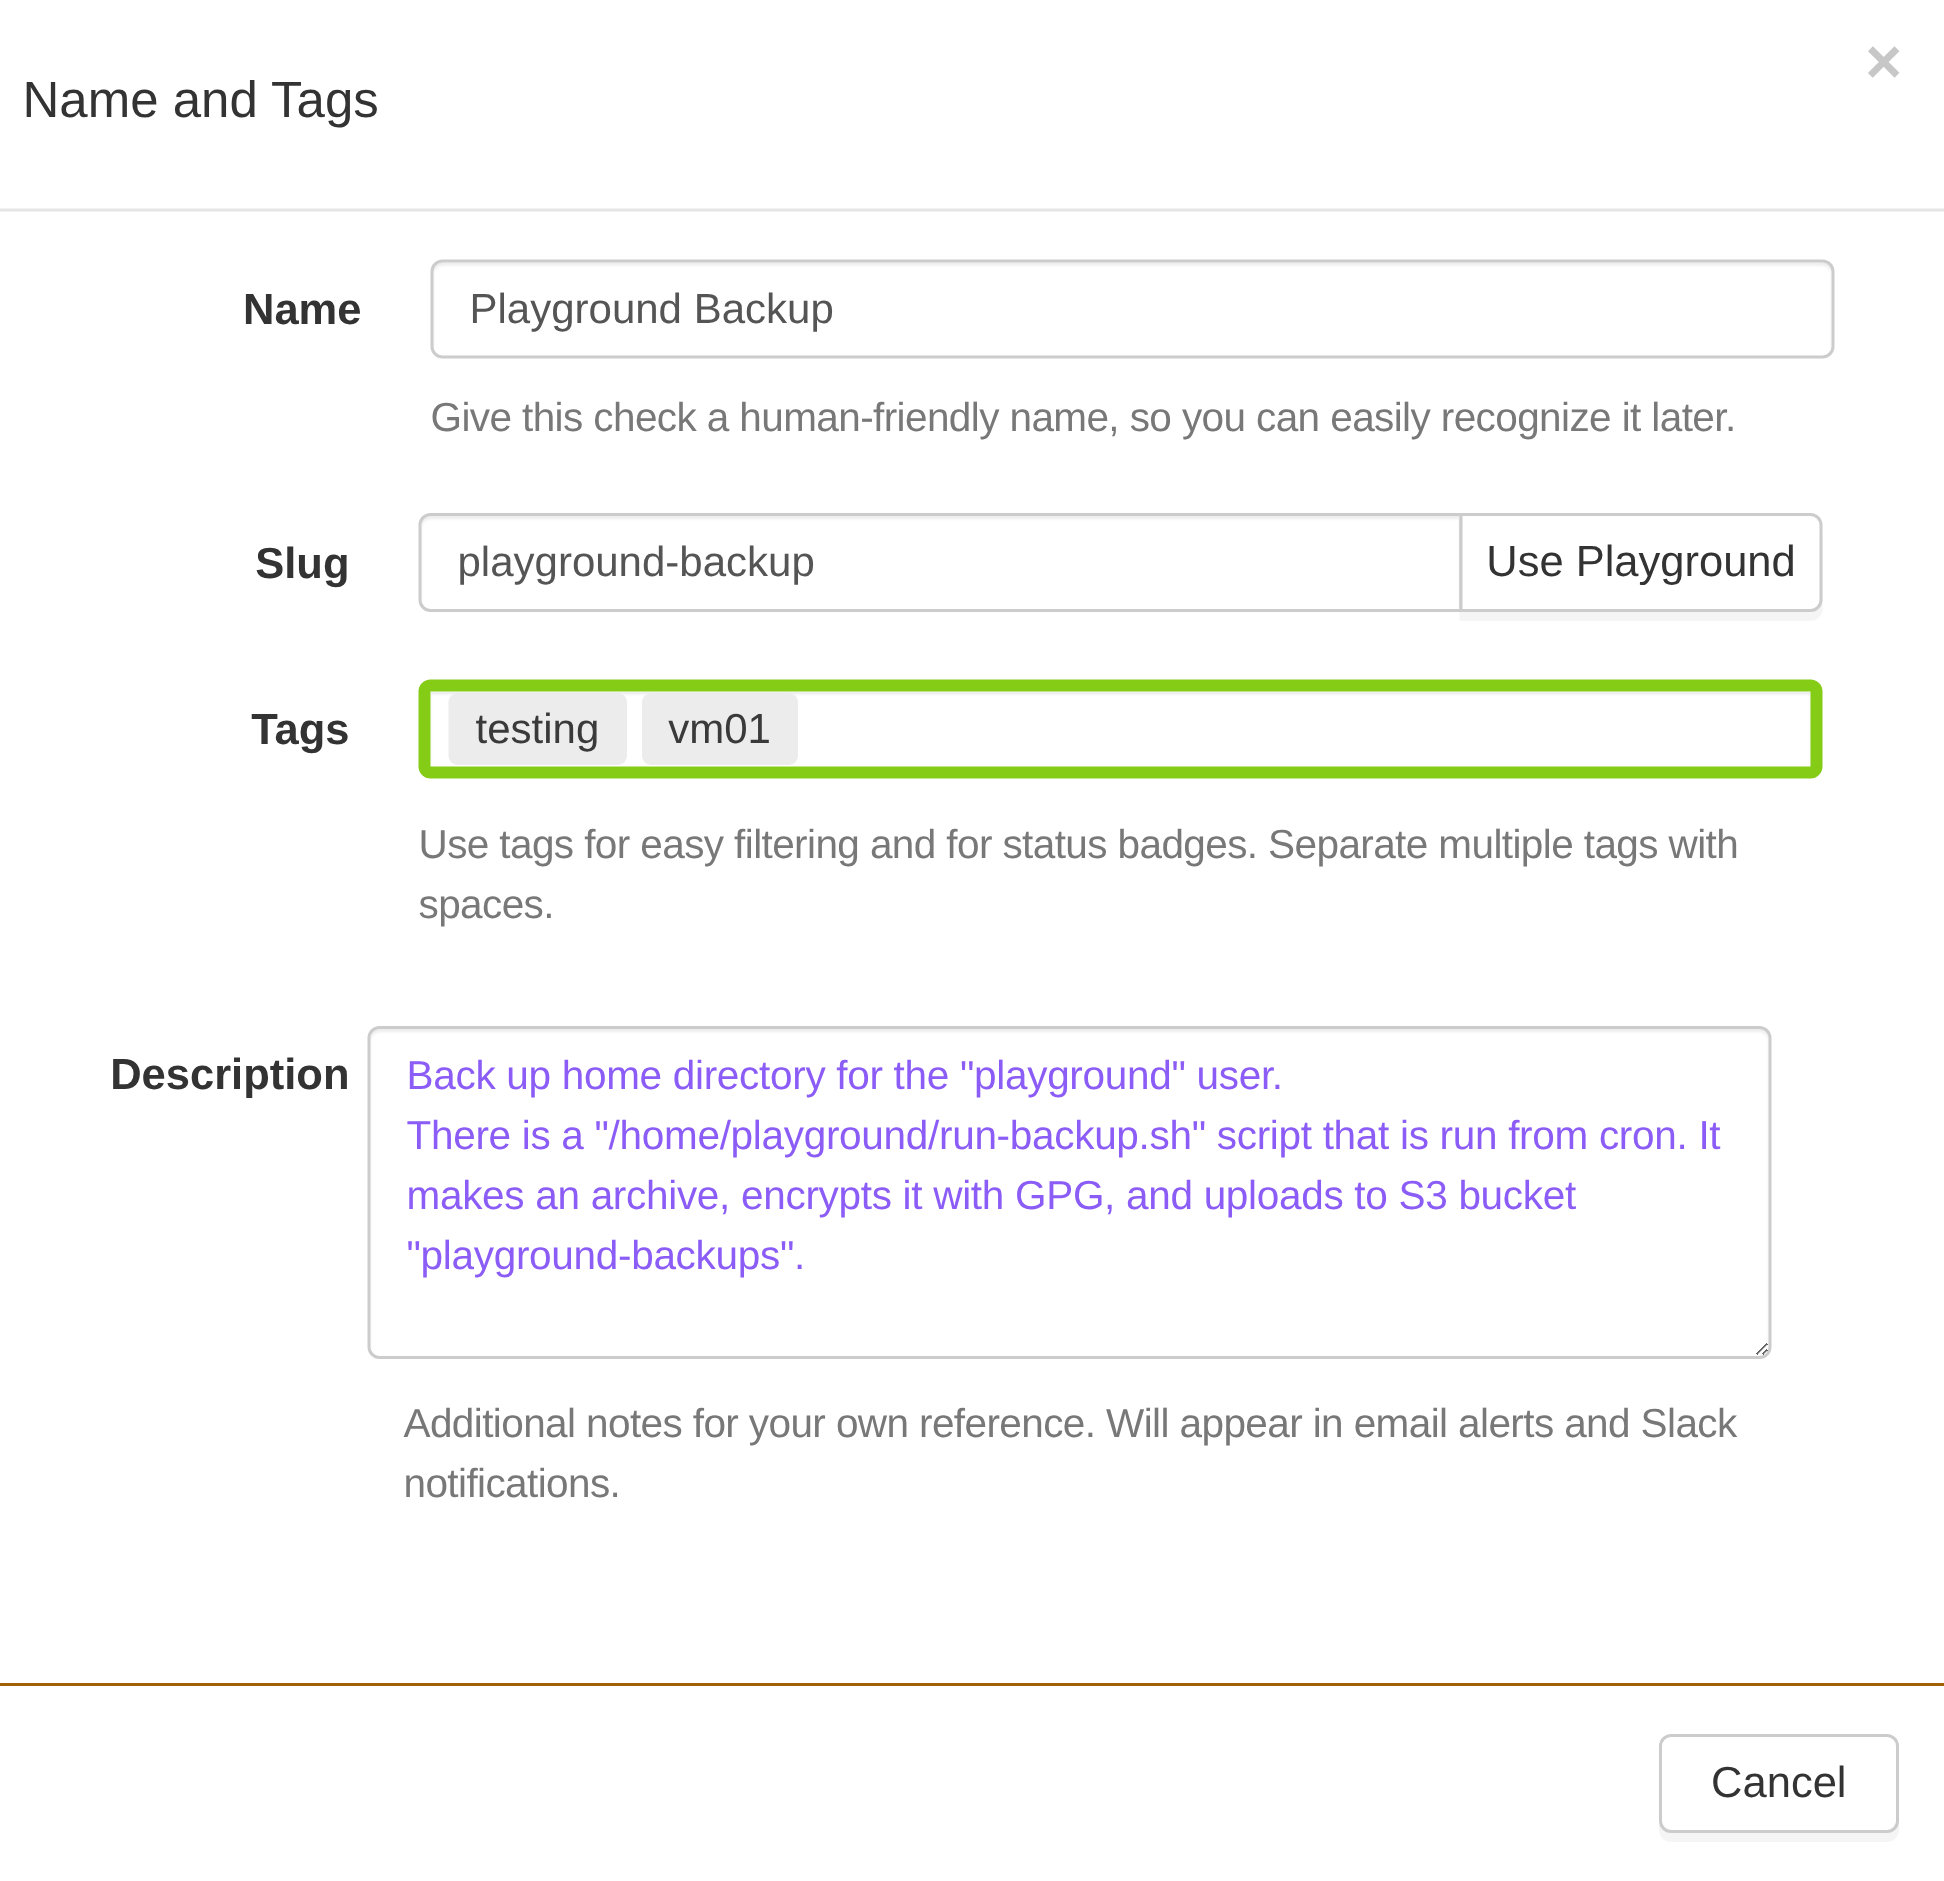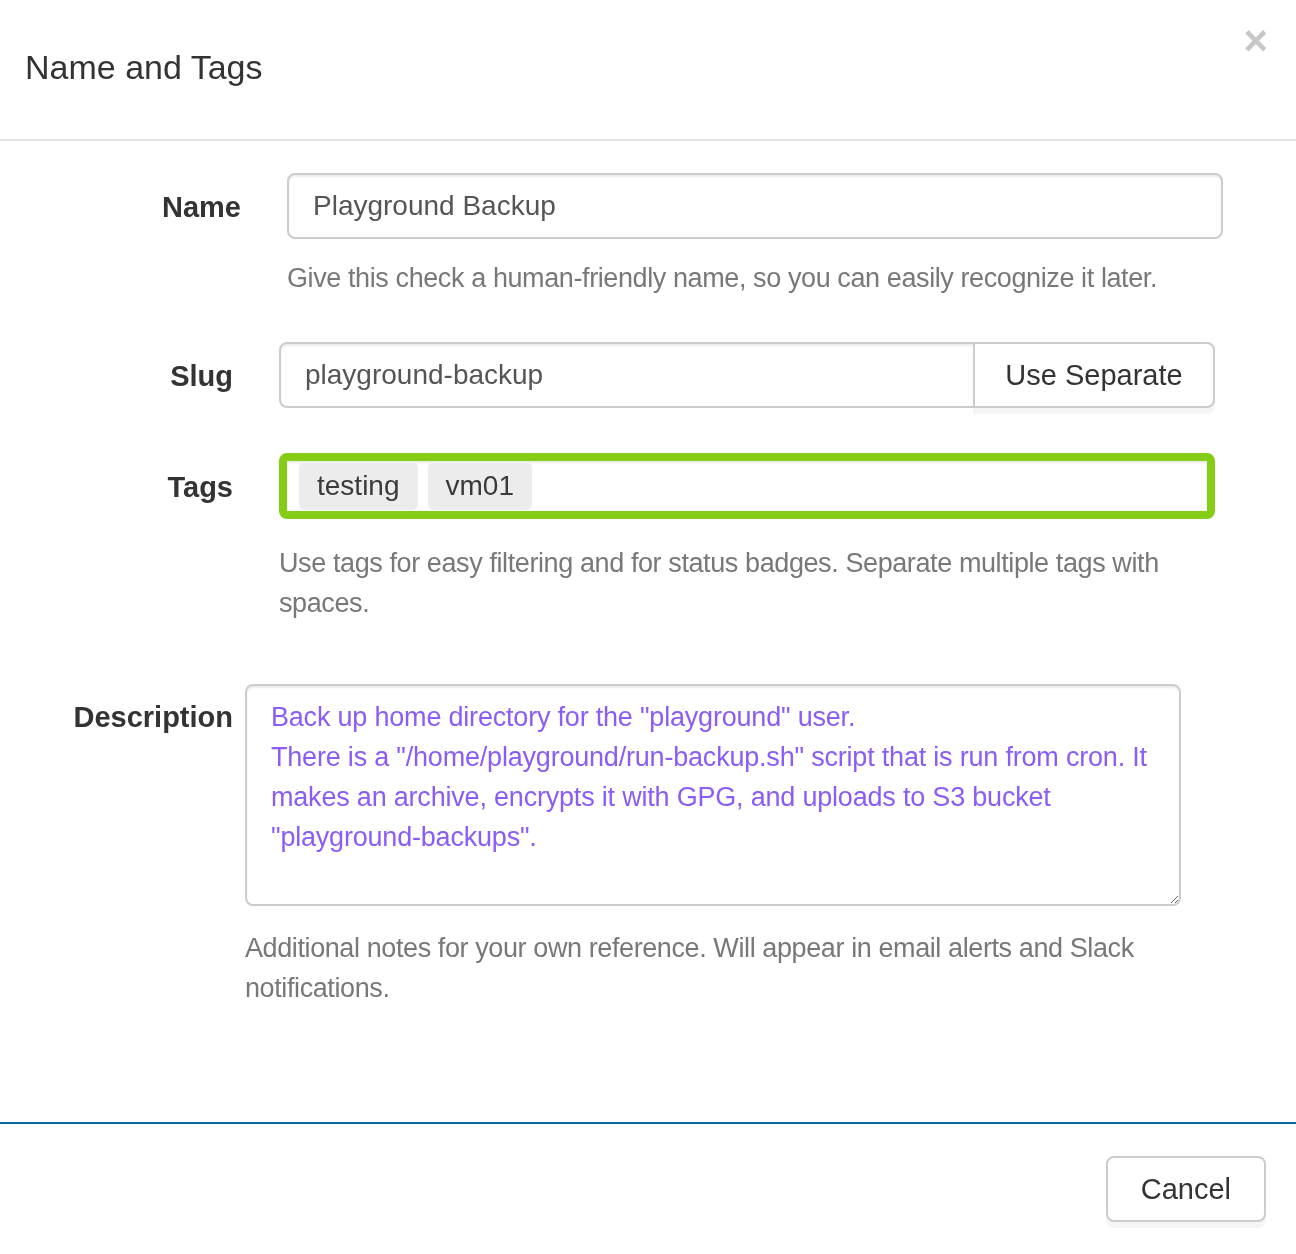--- a/index.html
+++ b/index.html
@@ -6,21 +6,21 @@
   html, body { background: #fff; }
   body {
     width: 1296px; height: 1254px;
     font-family: "Liberation Sans", sans-serif;
     color: #333;
     overflow: hidden;
   }
   .modal { width: 1296px; height: 1254px; display: flex; flex-direction: column; background: #fff; }
 
   
-  .modal-header { position: relative; padding: 47px 30px 52px 25px; border-bottom: 2px solid #e5e5e5; flex: 0 0 auto; }
+  .modal-header { position: relative; padding: 47px 30px 52px 15px; border-bottom: 2px solid #e5e5e5; flex: 0 0 auto; }
   .modal-title { font-size: 34px; font-weight: 400; color: #333; line-height: 40px; }
   .close-btn {
     position: absolute; top: 20px; right: 28px;
     font-size: 42px; font-weight: 700; color: #c7c7c7;
     background: none; border: none; cursor: pointer; line-height: 1;
     font-family: "Liberation Sans", sans-serif;
   }
 
   
   .modal-body { padding: 32px 0 0 0; flex: 1 1 auto; }
@@ -83,25 +83,25 @@
 
   
   .desc-textarea {
     width: 100%; height: 222px; resize: both;
     border: 2px solid #ccc; border-radius: 8px;
     padding: 11px 24px; font-size: 27px; letter-spacing: -0.2px; color: #8b5cf6;
     line-height: 40px; font-family: "Liberation Sans", sans-serif;
     box-shadow: inset 0 2px 2px rgba(0,0,0,0.075);
     outline: none;
   }
-  .desc-help { margin-top: 18px; }
+  .desc-help { margin-top: 18px; margin-left: 24px; }
 
   
   .modal-footer {
-    flex: 0 0 auto; border-top: 2px solid #0369a1;
+    flex: 0 0 auto; border-top: 2px solid #a16207;
     padding: 32px 30px; display: flex; justify-content: flex-end; gap: 19px;
   }
   .btn {
     height: 66px; border-radius: 8px; font-size: 29px;
     font-family: "Liberation Sans", sans-serif; cursor: pointer;
     display: inline-flex; align-items: center; justify-content: center;
   }
   .btn-cancel {
     background: #fff; border: 2px solid #ccc; color: #333;
     padding: 0 33px; box-shadow: 0 6px 0 rgba(0,0,0,0.04);
@@ -129,21 +129,21 @@
         <input type="text" class="text-input" value="Playground Backup" style="">
         <div class="help">Give this check a human-friendly name, so you can easily recognize it later.</div>
       </div>
     </div>
 
     <div class="form-row row-slug">
       <label class="control-label">Slug</label>
       <div>
         <div class="input-group">
           <input type="text" class="text-input" value="playground-backup" style="">
-          <button class="use-suggested-btn">Use Separate</button>
+          <button class="use-suggested-btn">Use Playground</button>
         </div>
       </div>
     </div>
 
     <div class="form-row row-tags">
       <label class="control-label">Tags</label>
       <div>
         <div class="tags-box">
           <span class="tag-pill">testing</span>
           <span class="tag-pill">vm01</span>

